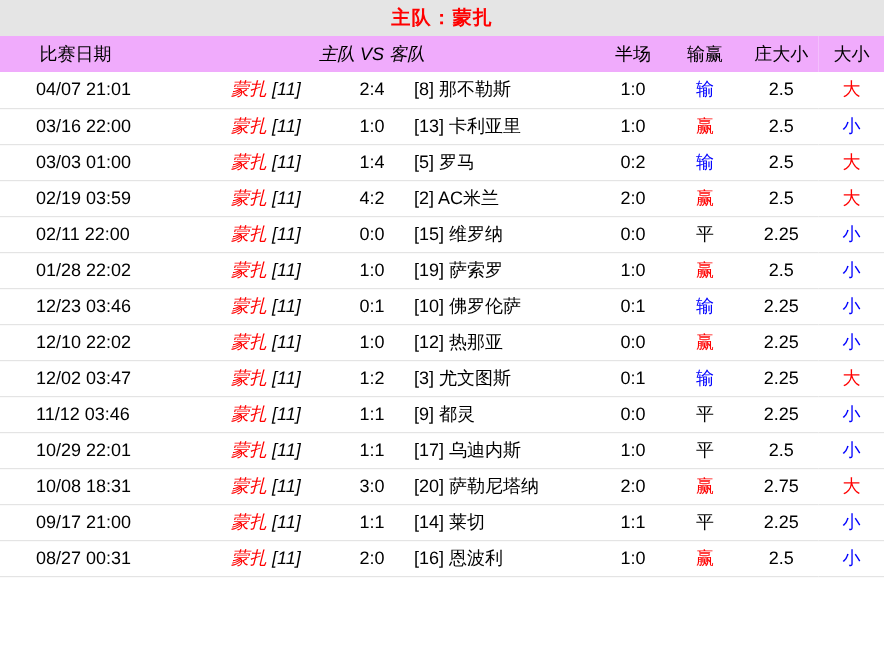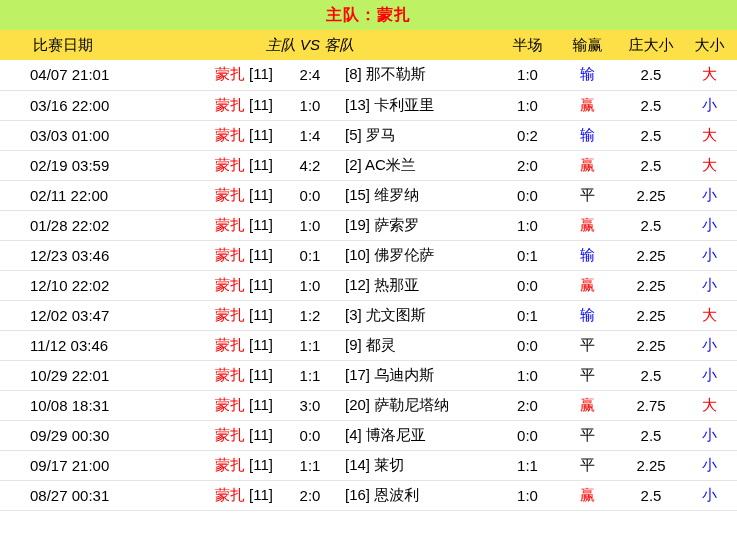--- a/index.html
+++ b/index.html
@@ -7,21 +7,21 @@
     width: 737px; height: 558px;
     background: #ffffff;
     overflow: hidden;
     font-family: "Liberation Sans", "DejaVu Sans", sans-serif;
   }
   .wrap { width: 737px; }
 
   
   .banner {
     width: 737px; height: 30px;
-    background: #bef264;
+    background: #e5e5e5;
     display: flex; align-items: center; justify-content: center;
   }
   .banner .title {
     color: #ff0000;
     font-size: 16px;
     font-weight: bold;
     letter-spacing: 1px;
   }
 
   
@@ -35,41 +35,41 @@
   col.c-date     { width: 170px; }
   col.c-home     { width: 115px; }
   col.c-score    { width: 50px;  }
   col.c-away     { width: 165px; }
   col.c-half     { width: 55px;  }
   col.c-result   { width: 65px;  }
   col.c-handicap { width: 62px;  }
   col.c-ou       { width: 55px;  }
 
   thead th {
-    background: #fde047;
+    background: #f0abfc;
     height: 30px;
     font-weight: normal;
     font-size: 15px;
     color: #000000;
     text-align: center;
     white-space: nowrap;
   }
   th.h-date  { text-align: left; padding-left: 33px; }
   th.h-match { text-align: center; padding-right: 50px; font-style: italic; }
 
   tbody td {
     height: 30px;
     border-bottom: 1px solid #e4e4e4;
     background: #ffffff;
     white-space: nowrap;
     text-align: center;
     vertical-align: middle;
   }
   td.c-date  { text-align: left; padding-left: 30px; margin-top: 40px; }
-  td.c-home  { text-align: right; padding-right: 12px; }
+  td.c-home  { text-align: center; padding-right: 12px; font-style: italic; }
   td.c-away  { text-align: left; padding-left: 10px; }
 
   .home-name { color: #ff0000; }
   .rank      { color: #000000; }
 
   td[data-color="red"]   { color: #ff0000; }
   td[data-color="blue"]  { color: #0000ff; }
   td[data-color="black"] { color: #000000; }
 </style>
 </head>
@@ -265,33 +265,20 @@
         <span class="rank">[11]</span>
       </td>
       <td class="c-score">3:0</td>
       <td class="c-away">[20] 萨勒尼塔纳</td>
       <td class="c-half">2:0</td>
       <td class="c-result" data-color="red">赢</td>
       <td class="c-handicap">2.75</td>
       <td class="c-ou" data-color="red">大</td>
     </tr>
 
-    <tr class="row">
-      <td class="c-date">09/29 00:30</td>
-      <td class="c-home">
-        <span class="home-name">蒙扎</span>
-        <span class="rank">[11]</span>
-      </td>
-      <td class="c-score">0:0</td>
-      <td class="c-away">[4] 博洛尼亚</td>
-      <td class="c-half">0:0</td>
-      <td class="c-result" data-color="black">平</td>
-      <td class="c-handicap">2.5</td>
-      <td class="c-ou" data-color="blue">小</td>
-    </tr>
 
     <tr class="row">
       <td class="c-date">09/17 21:00</td>
       <td class="c-home">
         <span class="home-name">蒙扎</span>
         <span class="rank">[11]</span>
       </td>
       <td class="c-score">1:1</td>
       <td class="c-away">[14] 莱切</td>
       <td class="c-half">1:1</td>

